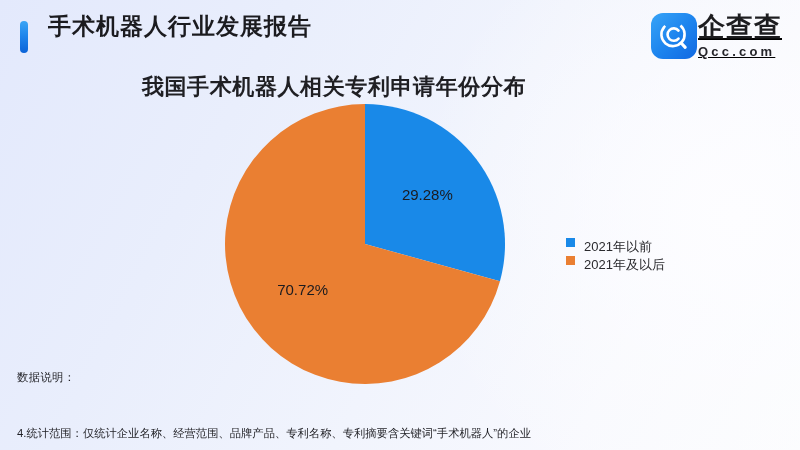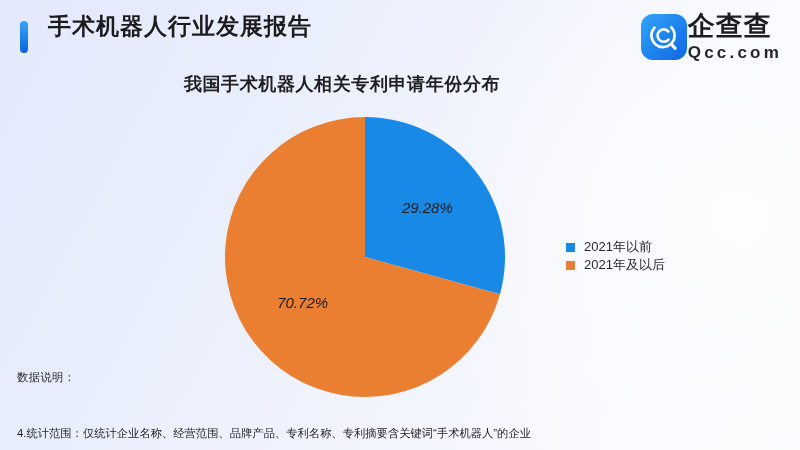--- a/index.html
+++ b/index.html
@@ -46,20 +46,21 @@
     white-space: nowrap;
   }
 
   
   #brand {
     position: absolute;
     right: 18px; top: 13px;
     display: flex;
     align-items: center;
     gap: 1px;
+    text-decoration: underline;
   }
   #brand-mark {
     width: 46px; height: 46px;
     border-radius: 12px;
     background: linear-gradient(135deg, #37a4f7 0%, #1d84ee 52%, #1168e2 100%);
     position: relative;
     flex: none;
   }
   #brand-mark svg { display: block; }
   #brand-words {
@@ -68,59 +69,58 @@
     justify-content: center;
     line-height: 1;
   }
   #brand-name {
     font-size: 27px;
     font-weight: bold;
     color: #1d1d20;
     letter-spacing: 1px;
   }
   #brand-domain {
-    font-size: 17px;
+    font-size: 13px;
     font-weight: bold;
     color: #26262b;
     letter-spacing: 3.2px;
     margin-top: 4px;
   }
 
   
   #chart-title {
     position: absolute;
-    left: 8px; top: 72px;
+    left: 0; top: 72px;
     width: 668px;
     text-align: center;
-    font-size: 18px;
+    font-size: 22px;
     font-weight: bold;
     color: #1f1f23;
     letter-spacing: 0.6px;
   }
   #pie-wrap {
     position: absolute;
-    left: 225px; top: 117px;
-    width: 280px; height: 280px; font-style: italic;
+    left: 225px; top: 104px;
+    width: 280px; height: 280px;
   }
   #pie-wrap svg { display: block; overflow: visible; }
   .slice-label {
     font-family: "Liberation Sans", "DejaVu Sans", sans-serif;
     font-size: 15px;
     fill: #1b1b1f;
   }
 
   
   #legend {
     position: absolute;
     left: 566px; top: 238px;
     width: 200px;
   }
   .legend-row {
     display: flex;
-    align-items: center;
     height: 18px;
   }
   .legend-row + .legend-row { }
   .legend-swatch {
     width: 9px; height: 9px;
     flex: none;
     margin-right: 9px;
   }
   .legend-text {
     font-size: 13px;

